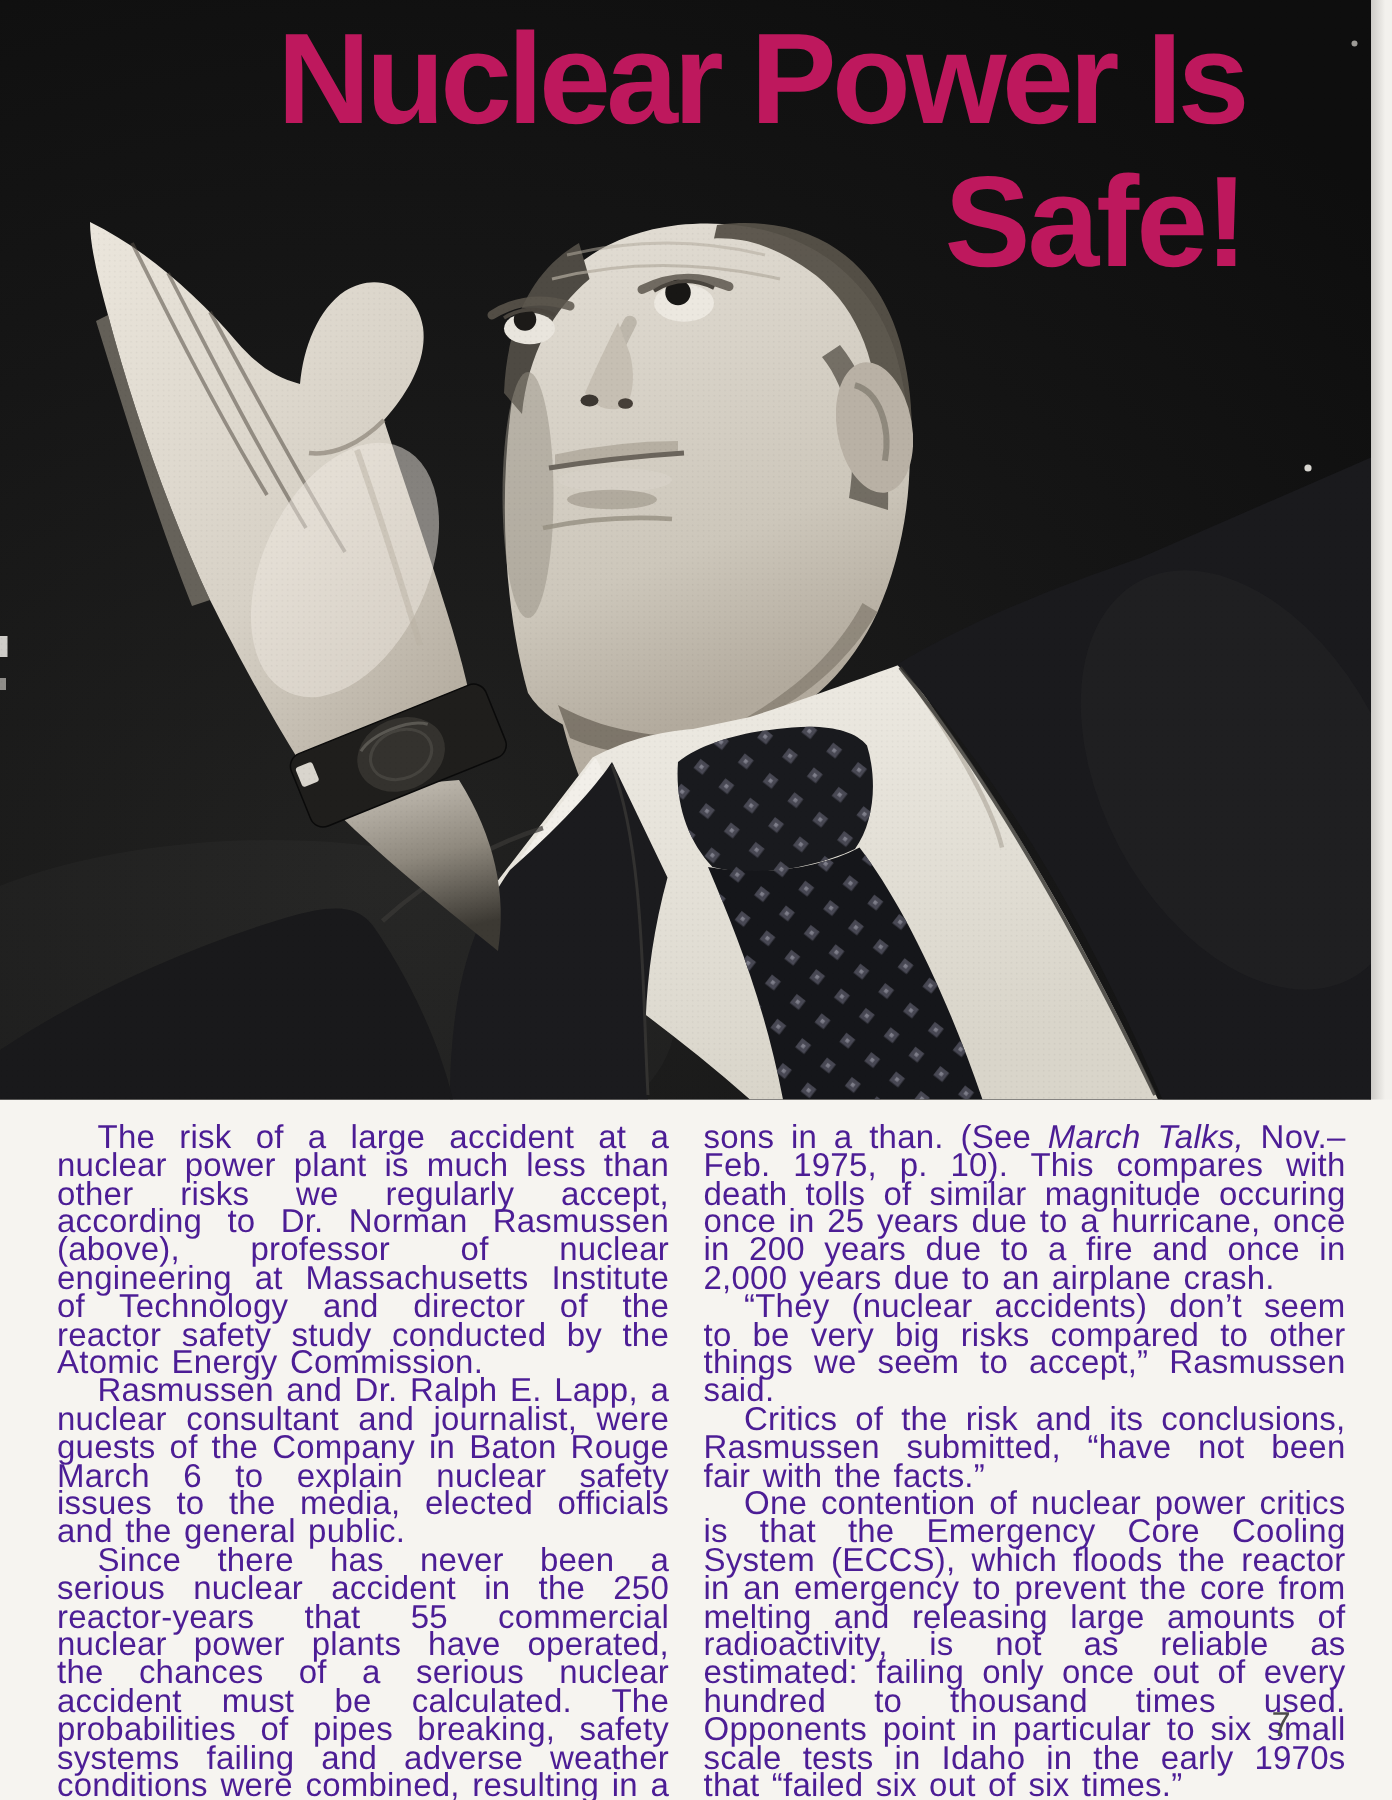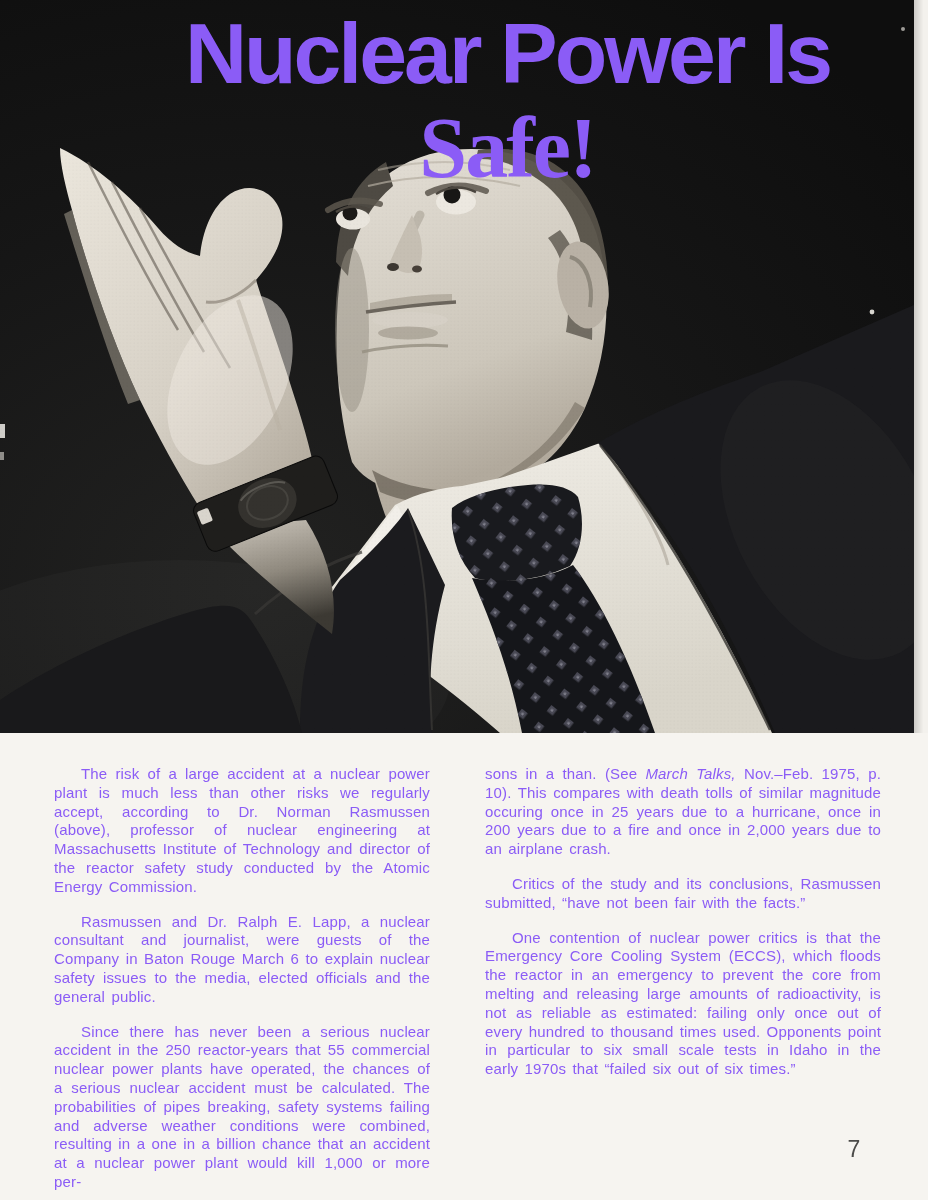--- a/index.html
+++ b/index.html
@@ -11,34 +11,34 @@
   .page-edge {
     position:absolute; top:0; right:0; width:15px; height:733px;
     background:linear-gradient(90deg,#c9c7c3,#f3f1ed 70%);
   }
   .photo {
     position:absolute; left:0; top:0; width:914px; height:733px;
     background:#141414;
   }
   .photo svg { display:block; width:100%; height:100%; }
   .headline {
-    position:absolute; top:6px; right:98px; text-align:center;
-    color:#8b5cf6; font-weight:bold; font-size:86px; line-height:95px;
+    position:absolute; top:6px; right:98px; text-align:right;
+    color:#be185d; font-weight:bold; font-size:86px; line-height:95px;
     letter-spacing:-3px; white-space:nowrap;
   }
-  .headline .hl2 { letter-spacing:-2px;font-family:Liberation Serif, serif; }
+  .headline .hl2 { letter-spacing:-2px; }
   .article {
     position:absolute; top:749px; color:#403f3d;
   }
   .col { position:absolute; top:0; }
   .col-left  { left:38px;  width:408px; }
   .col-right { left:469px; width:428px; }
   .col p {
-    margin:16px; text-align:justify; font-size:15px; line-height:18.8px;
-    letter-spacing:0.15px; word-spacing:2px; color:#8b5cf6;
+    margin:0; text-align:justify; font-size:22px; line-height:18.8px;
+    letter-spacing:0.15px; word-spacing:2px; color:#4c1d95;
   }
   .col p.indent { text-indent:27px; }
   .col p em { font-style:italic; }
   .page-number {
     position:absolute; left:834px; top:1136px; width:40px; text-align:center;
     font-size:23px; color:#4c4b49;
   }
 </style>
 </head>
 <body>
@@ -210,20 +210,21 @@
   </div>
 
   <div class="article">
     <div class="col col-left">
         <p class="indent"><span>The risk of a large accident at a nuclear power plant is much less than other risks we regularly accept, according to Dr. Norman Rasmussen (above), professor of nuclear engineering at Massachusetts Institute of Technology and director of the reactor safety study conducted by the Atomic Energy Commission.</span></p>
         <p class="indent"><span>Rasmussen and Dr. Ralph E. Lapp, a nuclear consultant and journalist, were guests of the Company in Baton Rouge March 6 to explain nuclear safety issues to the media, elected officials and the general public.</span></p>
         <p class="indent"><span>Since there has never been a serious nuclear accident in the 250 reactor-years that 55 commercial nuclear power plants have operated, the chances of a serious nuclear accident must be calculated. The probabilities of pipes breaking, safety systems failing and adverse weather conditions were combined, resulting in a one in a billion chance that an accident at a nuclear power plant would kill 1,000 or more per-</span></p>
       </div>
     <div class="col col-right">
         <p class=""><span>sons in a than. (See </span><em>March Talks,</em><span> Nov.–Feb. 1975, p. 10). This compares with death tolls of similar magnitude occuring once in 25 years due to a hurricane, once in 200 years due to a fire and once in 2,000 years due to an airplane crash.</span></p>
-        <p class="indent"><span>Critics of the study and its conclusions, Rasmussen submitted, “have not been fair with the facts.”</span></p>
+        <p class="indent"><span>“They (nuclear accidents) don’t seem to be very big risks compared to other things we seem to accept,” Rasmussen said.</span></p>
+        <p class="indent"><span>Critics of the risk and its conclusions, Rasmussen submitted, “have not been fair with the facts.”</span></p>
         <p class="indent"><span>One contention of nuclear power critics is that the Emergency Core Cooling System (ECCS), which floods the reactor in an emergency to prevent the core from melting and releasing large amounts of radioactivity, is not as reliable as estimated: failing only once out of every hundred to thousand times used. Opponents point in particular to six small scale tests in Idaho in the early 1970s that “failed six out of six times.”</span></p>
       </div>
   </div>
 
   <div class="page-number">7</div>
 
 </div>
 
 </body></html>

